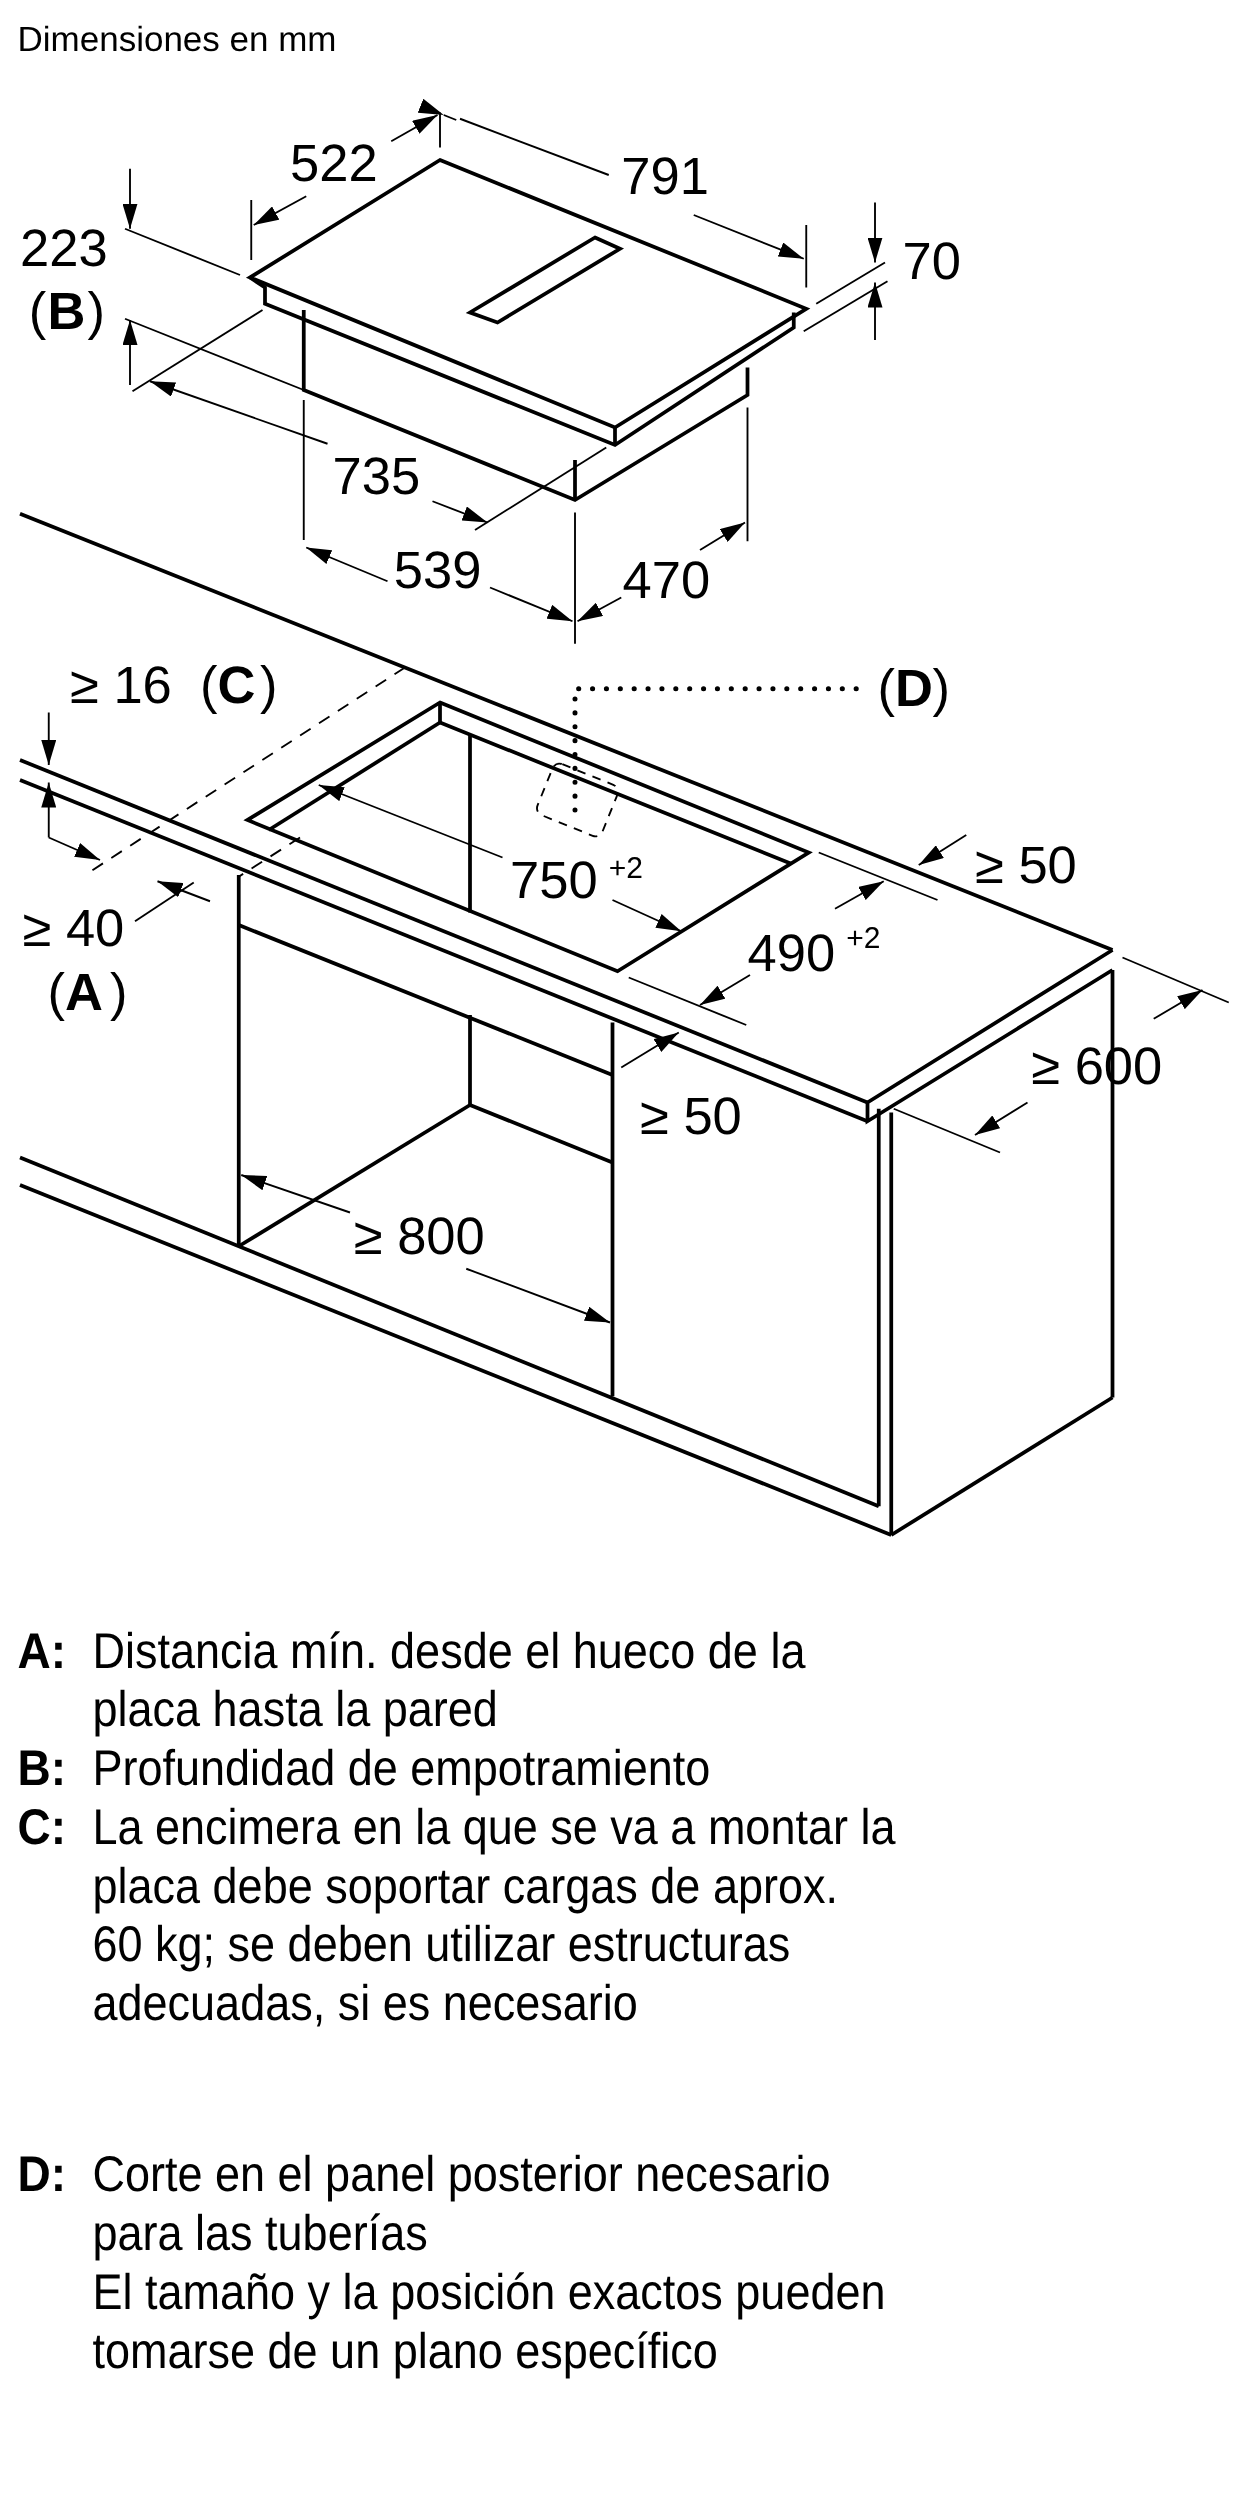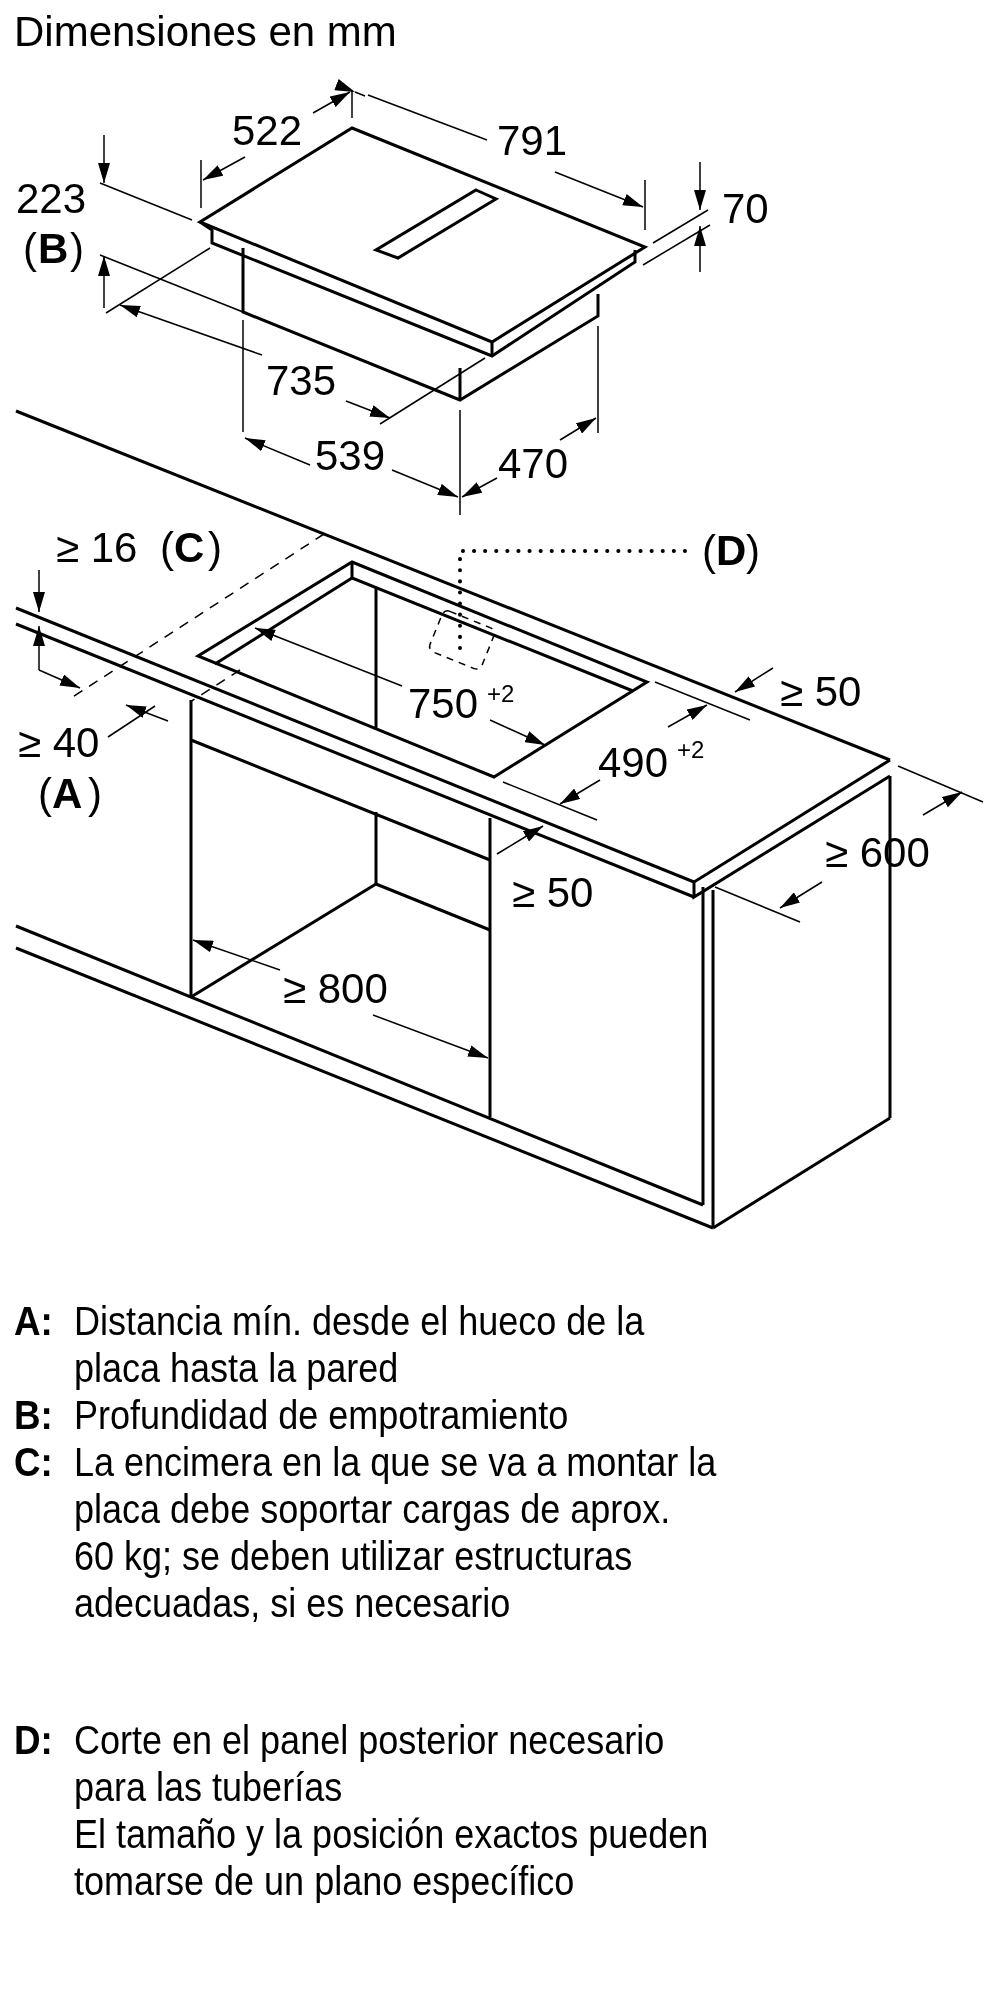--- a/index.html
+++ b/index.html
@@ -1,18 +1,18 @@
 <!DOCTYPE html>
 <html><head>
 <meta charset="utf-8">
 <style>
   html, body { margin: 0; padding: 0; background: #ffffff; }
   body { width: 1000px; height: 2000px; position: relative; overflow: hidden;
          font-family: "Liberation Sans", sans-serif; color: #000; }
-  #title { position: absolute; left: 14px; top: 6px; font-size: 42px; line-height: 52px;
+  #title { position: absolute; left: 14px; top: 6px; font-size: 28px; line-height: 52px;
            white-space: nowrap; }
   svg#drawing { position: absolute; left: 0; top: 0; width: 1000px; height: 1300px; }
   svg text { font-family: "Liberation Sans", sans-serif; fill: #000; }
   .dim { font-size: 42px; }
   .sup { font-size: 24px; }
   .bold { font-weight: bold; }
   .thick { stroke: #000; stroke-width: 3; fill: none; stroke-linejoin: miter; }
   .thin { stroke: #000; stroke-width: 1.5; fill: none; }
   .dash { stroke: #000; stroke-width: 1.5; fill: none; stroke-dasharray: 10 8; }
   .dot { stroke: #000; stroke-width: 4; fill: none; stroke-dasharray: 0.1 11; stroke-linecap: round; }

